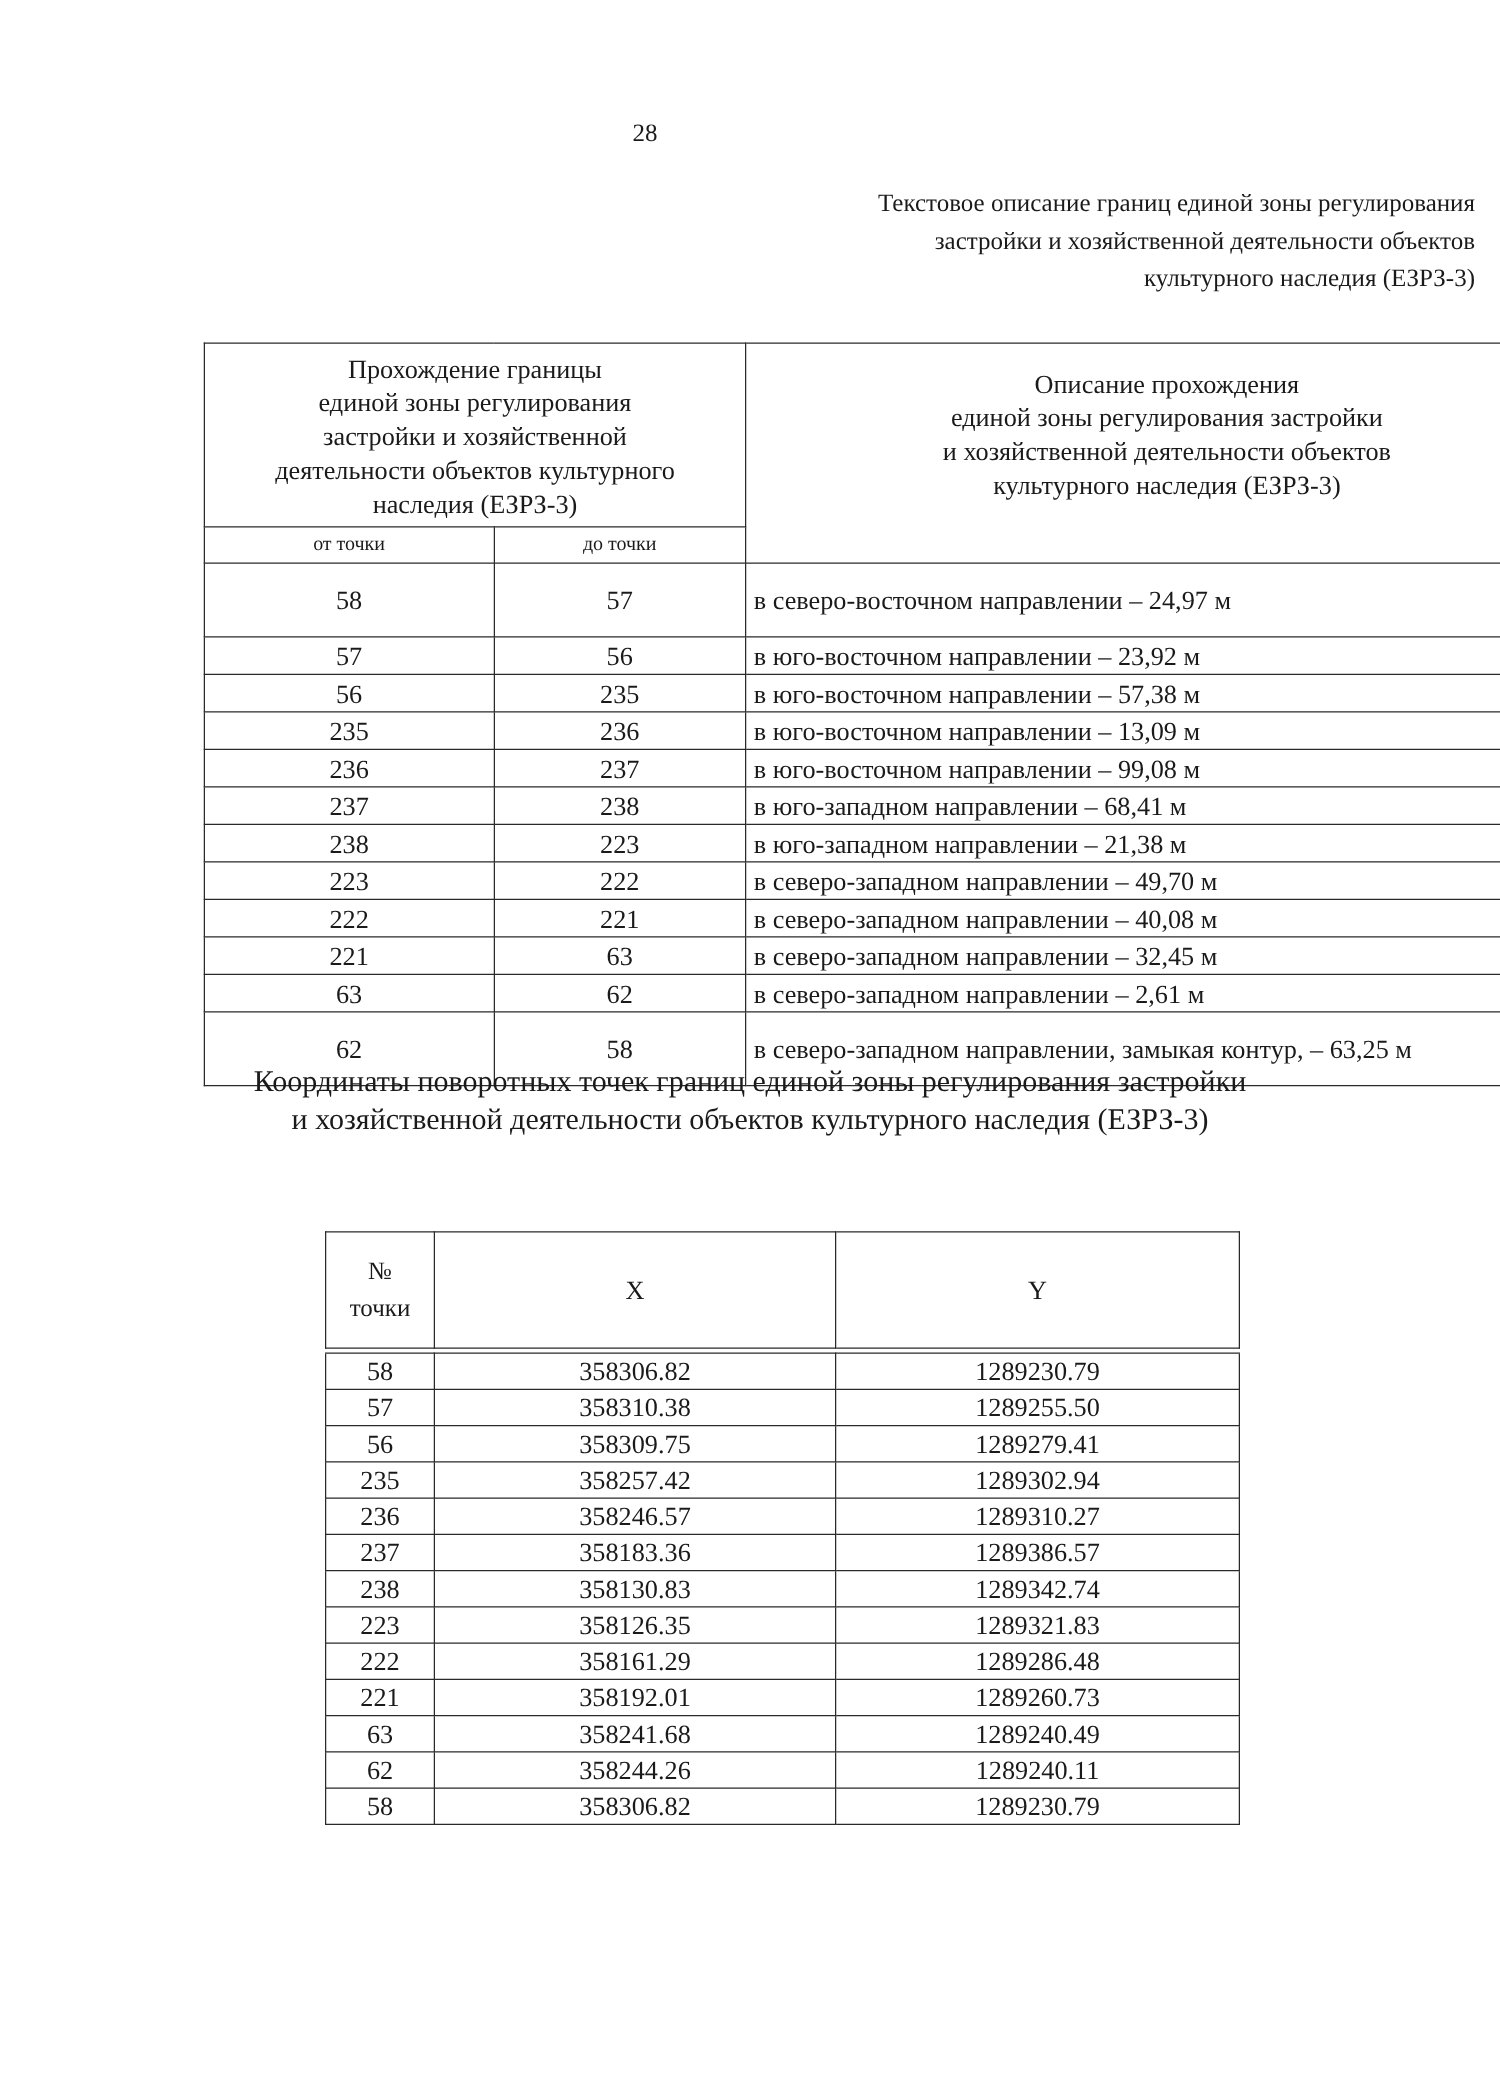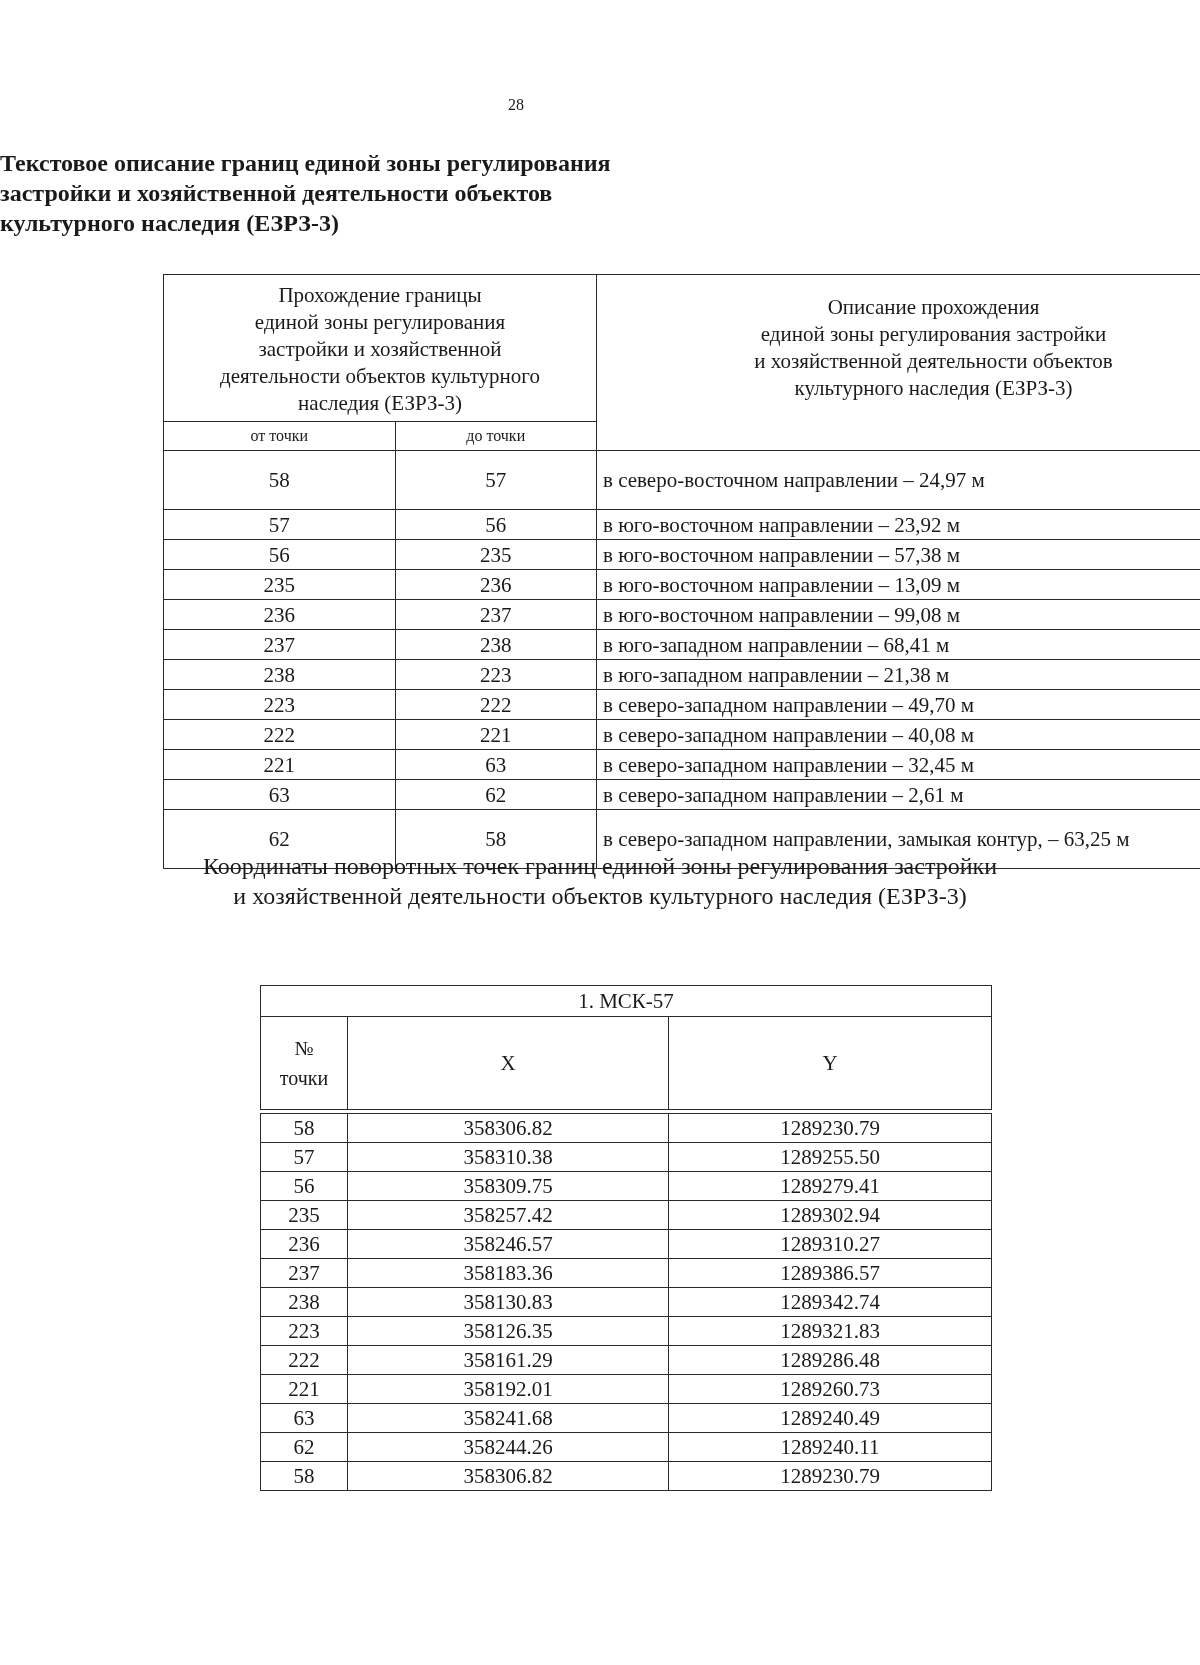--- a/index.html
+++ b/index.html
@@ -3,25 +3,25 @@
   <meta charset="utf-8">
   <style>
     html, body { margin: 0; padding: 0; background: #ffffff; }
     body {
       width: 1200px; height: 1665px; position: relative; overflow: hidden;
       font-family: "Liberation Serif", "DejaVu Serif", serif;
       color: #1a1a1a;
     }
     .page-number {
       position: absolute; top: 96px; left: 0; width: 1032px;
-      text-align: center; font-size: 16px;
+      text-align: center; font-size: 20px;
     }
     .title1 {
       position: absolute; top: 148px; left: 0; width: 1180px;
-      text-align: left; font-size: 24px; line-height: 30px; font-weight: bold;
+      text-align: right; font-size: 20px; line-height: 30px;
     }
     .title1 div { white-space: nowrap; }
 
     table { border-collapse: collapse; position: absolute; }
     td, th { border: 1.3px solid #2a2a2a; font-weight: normal; padding: 0; }
 
     
     .t1 { top: 274px; left: 163px; width: 1108px; font-size: 21px; }
     .t1 .h-left { width: 432px; text-align: center; line-height: 27px; height: 144px; vertical-align: middle; padding-top: 2px; }
     .t1 .h-right { text-align: center; line-height: 27px; vertical-align: middle; padding-top: 6px; }
@@ -144,23 +144,20 @@
 </tbody>
   </table>
 
 <div class="title2">
   <div>Координаты поворотных точек границ единой зоны регулирования застройки</div>
   <div>и хозяйственной деятельности объектов культурного наследия (ЕЗРЗ-3)</div>
 </div>
 
 <table class="t2">
   <tbody>
-      <tr>
-    <td class="cs" colspan="3">1. МСК-57</td>
-  </tr>
   <tr>
     <th class="hno">
       <div>№</div>
       <div>точки</div>
     </th>
     <th class="hx">X</th>
     <th class="hy">Y</th>
   </tr>
   <tr class="gap">
         <td colspan="3"></td>

